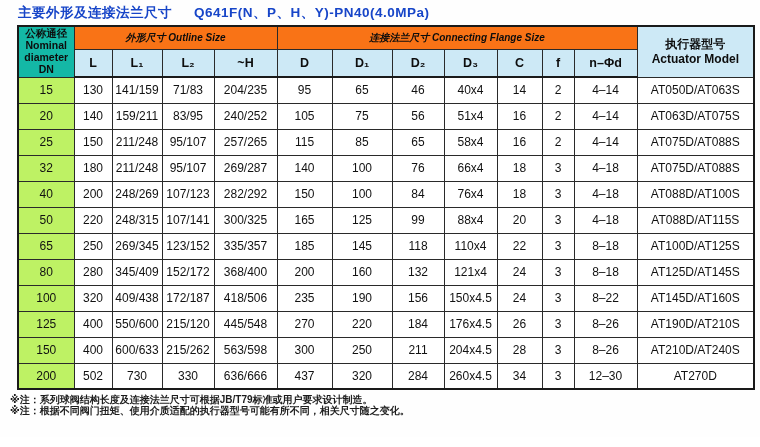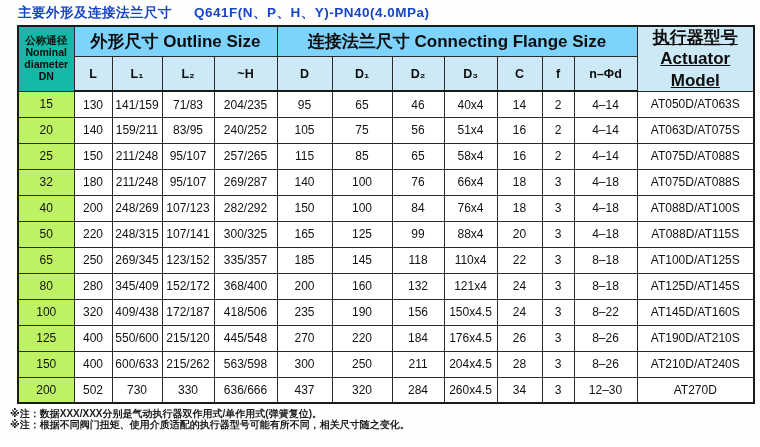--- a/index.html
+++ b/index.html
@@ -36,42 +36,42 @@
     text-align: center;
     vertical-align: middle;
     overflow: hidden;
   }
   thead th {
     background: #cde9f6;
     font-weight: bold;
     color: #0d0d0d;
   }
   th.group {
-    background: #7dd3fc;
+    background: #f97316;
     height: 23px;
-    font-size: 17px;
+    font-size: 10px;
+    font-style: italic;
   }
   tr.sub-row th {
     height: 28px;
     font-size: 12.5px;
     border-bottom: 2px solid #1a1a1a;
   }
   th.dn-header {
     font-size: 10.5px;
     line-height: 1.12;
     white-space: pre-line;
     font-weight: bold;
     background: #14b8a6;
   }
   th.actuator-header {
-    font-size: 17px;
+    font-size: 12px;
     line-height: 1.25;
     white-space: pre-line;
     background: #cde9f6;
-    text-decoration: underline;
   }
   tbody td {
     height: 26px;
     font-size: 12px;
     background: #ffffff;
   }
   tbody td.dn {
     background: #bef264;
     font-weight: normal;
   }
@@ -314,17 +314,17 @@
           <td>260x4.5</td>
           <td>34</td>
           <td>3</td>
           <td>12–30</td>
           <td>AT270D</td>
         </tr>
       </tbody>
   </table>
 
   <div class="notes">
-    <div class="note-line">※注：数据XXX/XXX分别是气动执行器双作用式/单作用式(弹簧复位)。</div>
+    <div class="note-line">※注：系列球阀结构长度及连接法兰尺寸可根据JB/T79标准或用户要求设计制造。</div>
     <div class="note-line">※注：根据不同阀门扭矩、使用介质适配的执行器型号可能有所不同，相关尺寸随之变化。</div>
   </div>
 
 </div>
 
 </body></html>

